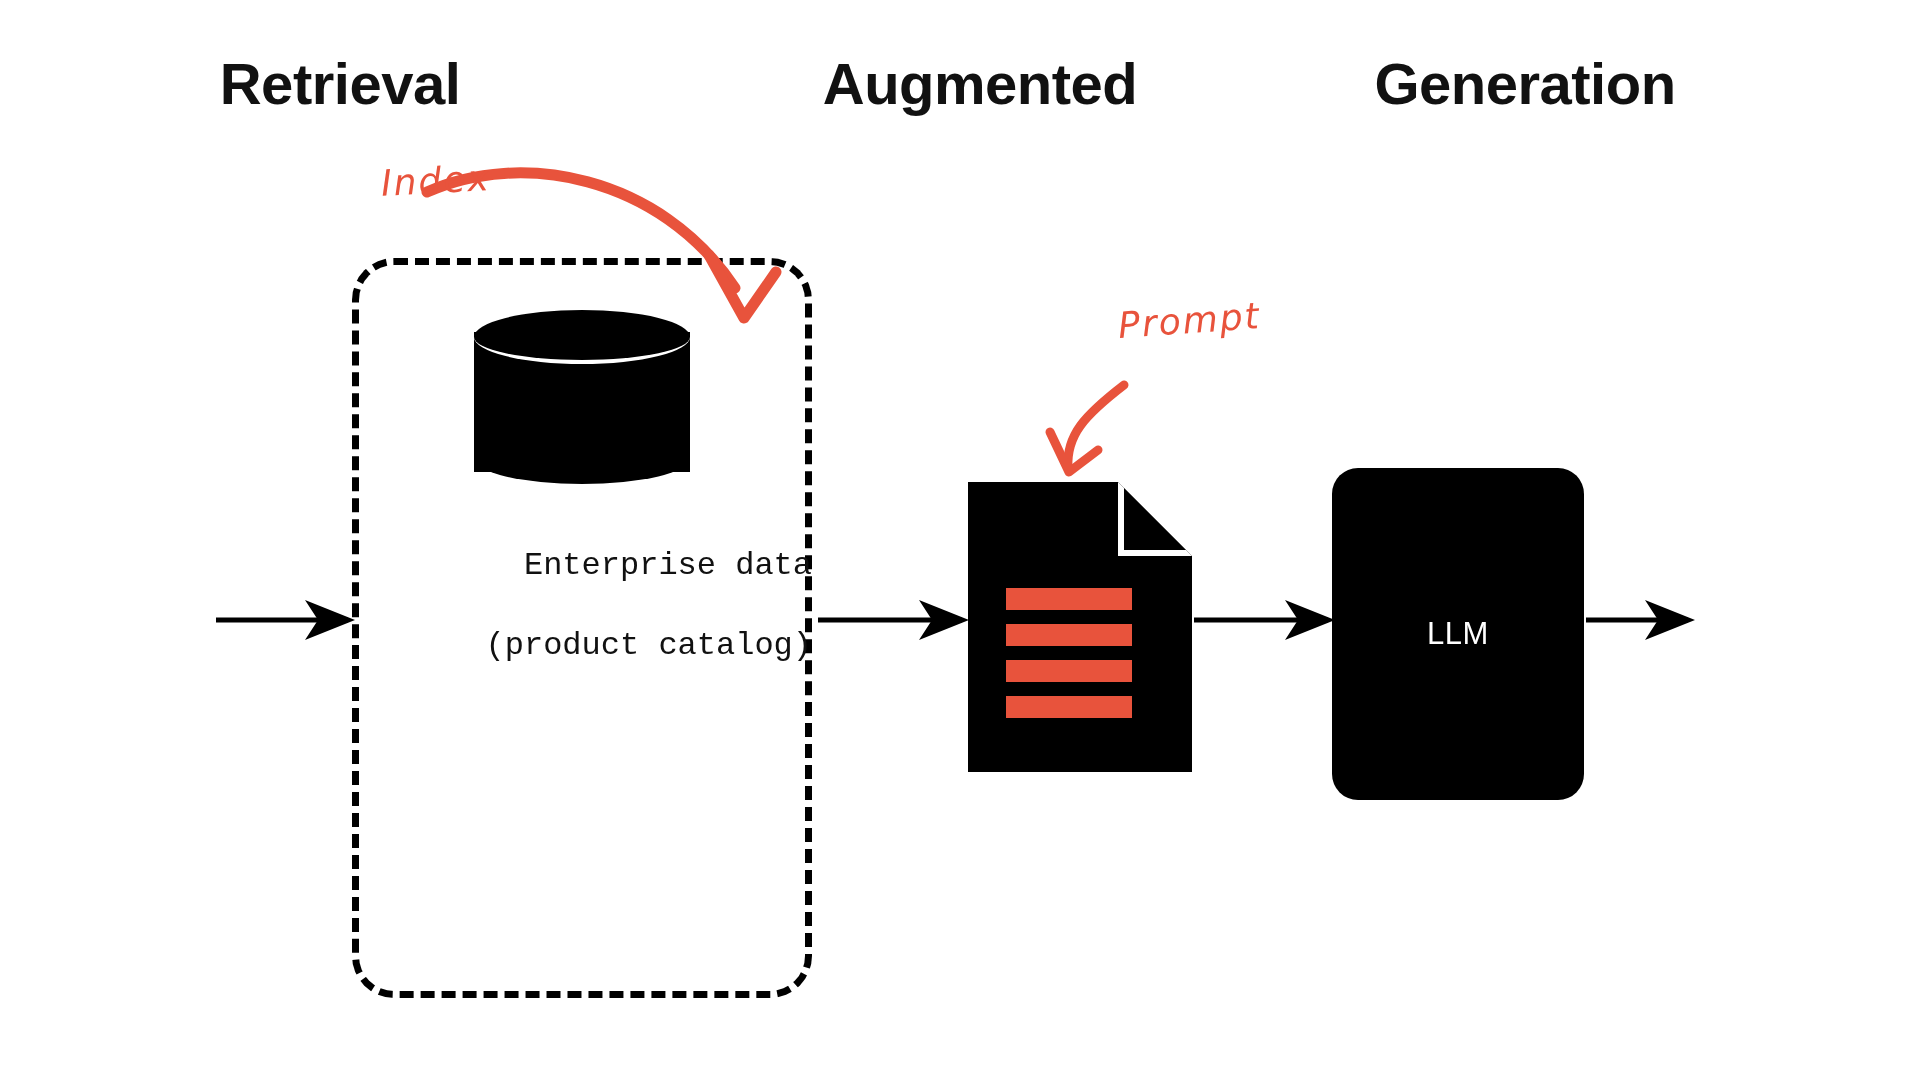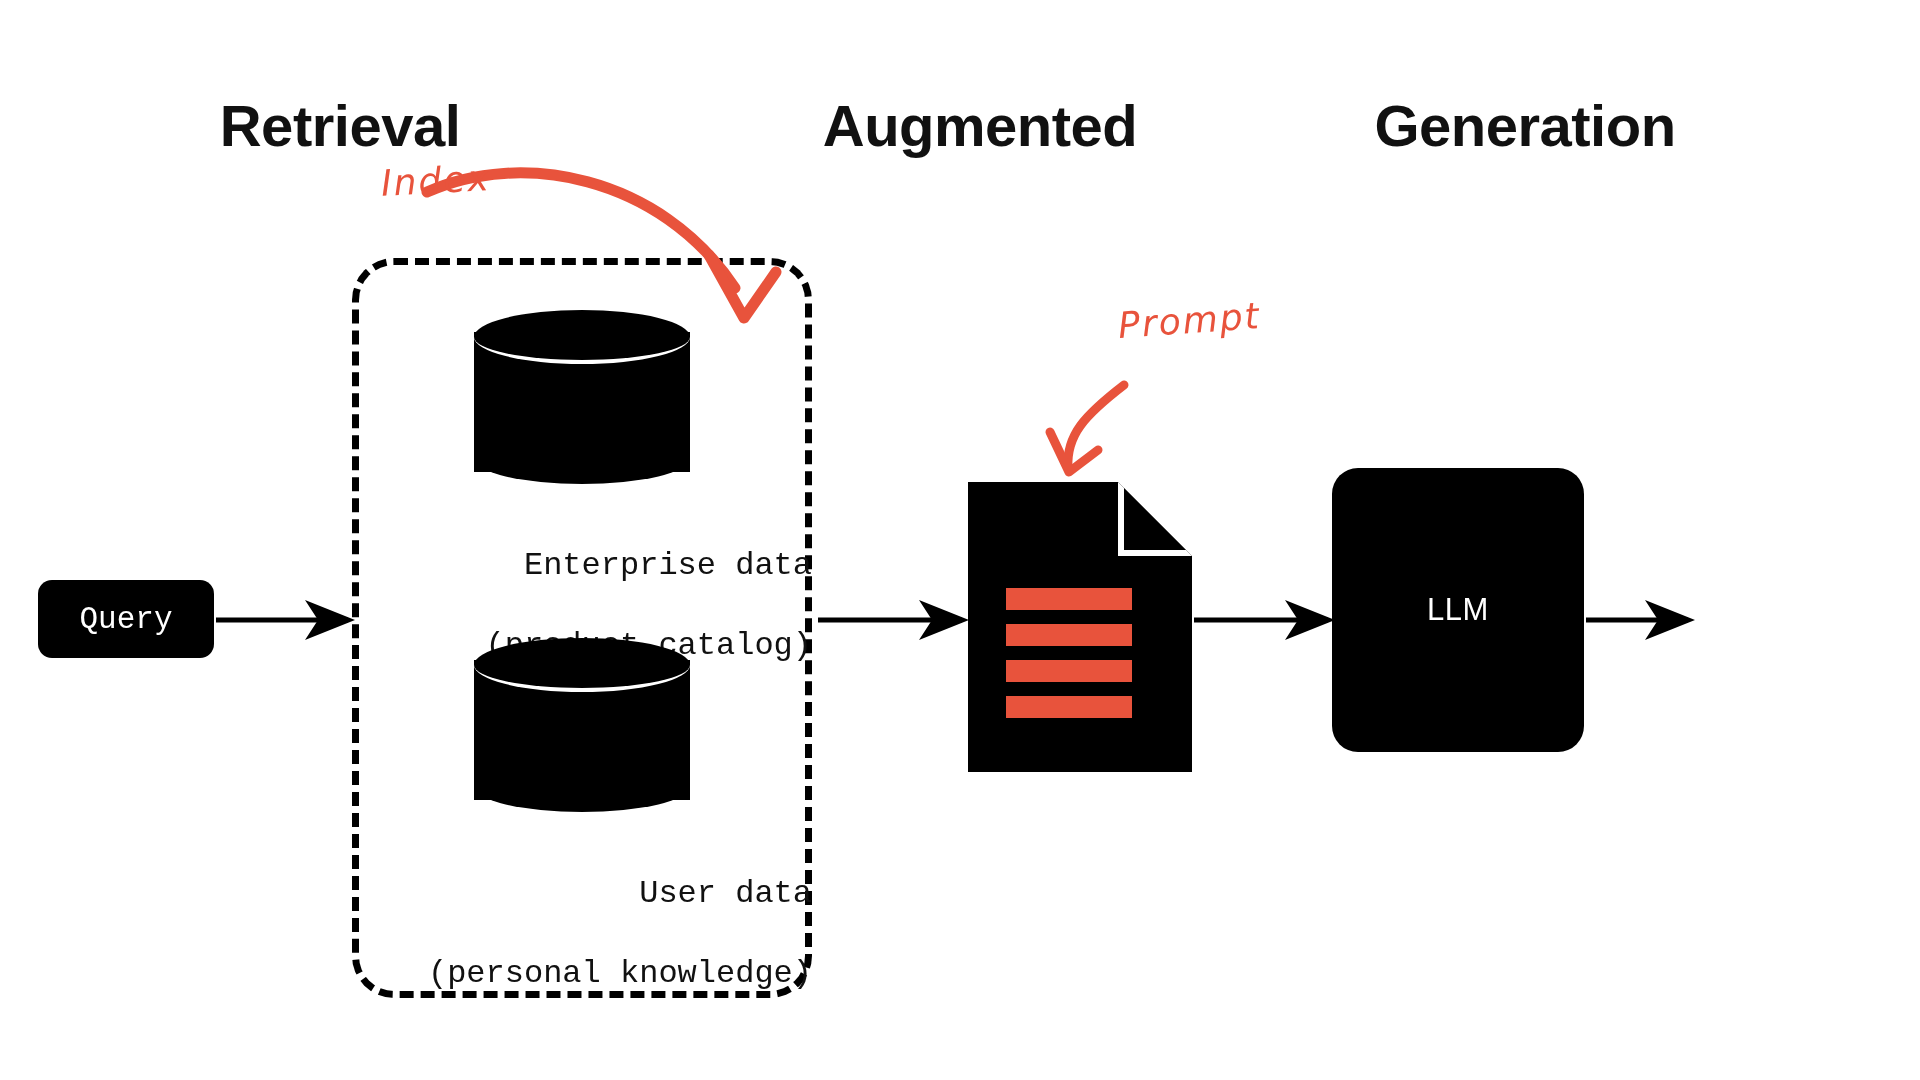--- a/index.html
+++ b/index.html
@@ -25,21 +25,20 @@
   
   .stage-title {
     position: absolute;
     font-family: "Liberation Sans", sans-serif;
     font-weight: 700;
     font-size: 58px;
     letter-spacing: -0.5px;
     color: #111111;
     white-space: nowrap;
     text-align: center;
-    margin-top: 42px;
   }
   #title-retrieval { left: 130px; top: 50px; width: 420px; }
   #title-augmented { left: 710px; top: 50px; width: 540px; }
   #title-generation { left: 1275px; top: 50px; width: 500px; }
 
   
   #retrieval-box {
     position: absolute;
     left: 352px;
     top: 258px;
@@ -140,21 +139,21 @@
     font-size: 32px;
     letter-spacing: 0.5px;
   }
 
   
   #llm-box {
     position: absolute;
     left: 1332px;
     top: 468px;
     width: 252px;
-    height: 284px;
+    height: 332px;
     background: #000000;
     border-radius: 26px;
     display: flex;
     align-items: center;
     justify-content: center;
   }
   #llm-box .pill-label {
     color: #ffffff;
     font-family: "Liberation Sans", sans-serif;
     font-size: 31px;
@@ -209,35 +208,21 @@
       <div class="cyl-body"></div>
       <div class="cyl-bottom"></div>
       <div class="cyl-top"></div>
     </div>
     <div class="db-caption" id="caption-enterprise">
       <div>Enterprise data</div>
       <div>(product catalog)</div>
     </div>
   </div>
 
-  <div class="db-group" id="db-user">
-    <div class="cylinder">
-      <div class="cyl-body"></div>
-      <div class="cyl-bottom"></div>
-      <div class="cyl-top"></div>
-    </div>
-    <div class="db-caption" id="caption-user">
-      <div>User data</div>
-      <div>(personal knowledge)</div>
-    </div>
-  </div>
-
-  <div class="pill" id="query-box">
-    <span class="pill-label">Query</span>
-  </div>
+
 
   <svg id="doc-icon" viewBox="0 0 224 290">
     <path d="M0 0 H150 L224 74 V290 H0 Z" fill="#000000"></path>
     <path d="M150 0 L224 74 H150 Z" fill="#ffffff"></path>
     <path d="M156 6 L218 68 H156 Z" fill="#000000"></path>
     <rect x="38" y="106" width="126" height="22" fill="#E8533C"></rect>
     <rect x="38" y="142" width="126" height="22" fill="#E8533C"></rect>
     <rect x="38" y="178" width="126" height="22" fill="#E8533C"></rect>
     <rect x="38" y="214" width="126" height="22" fill="#E8533C"></rect>
   </svg>

